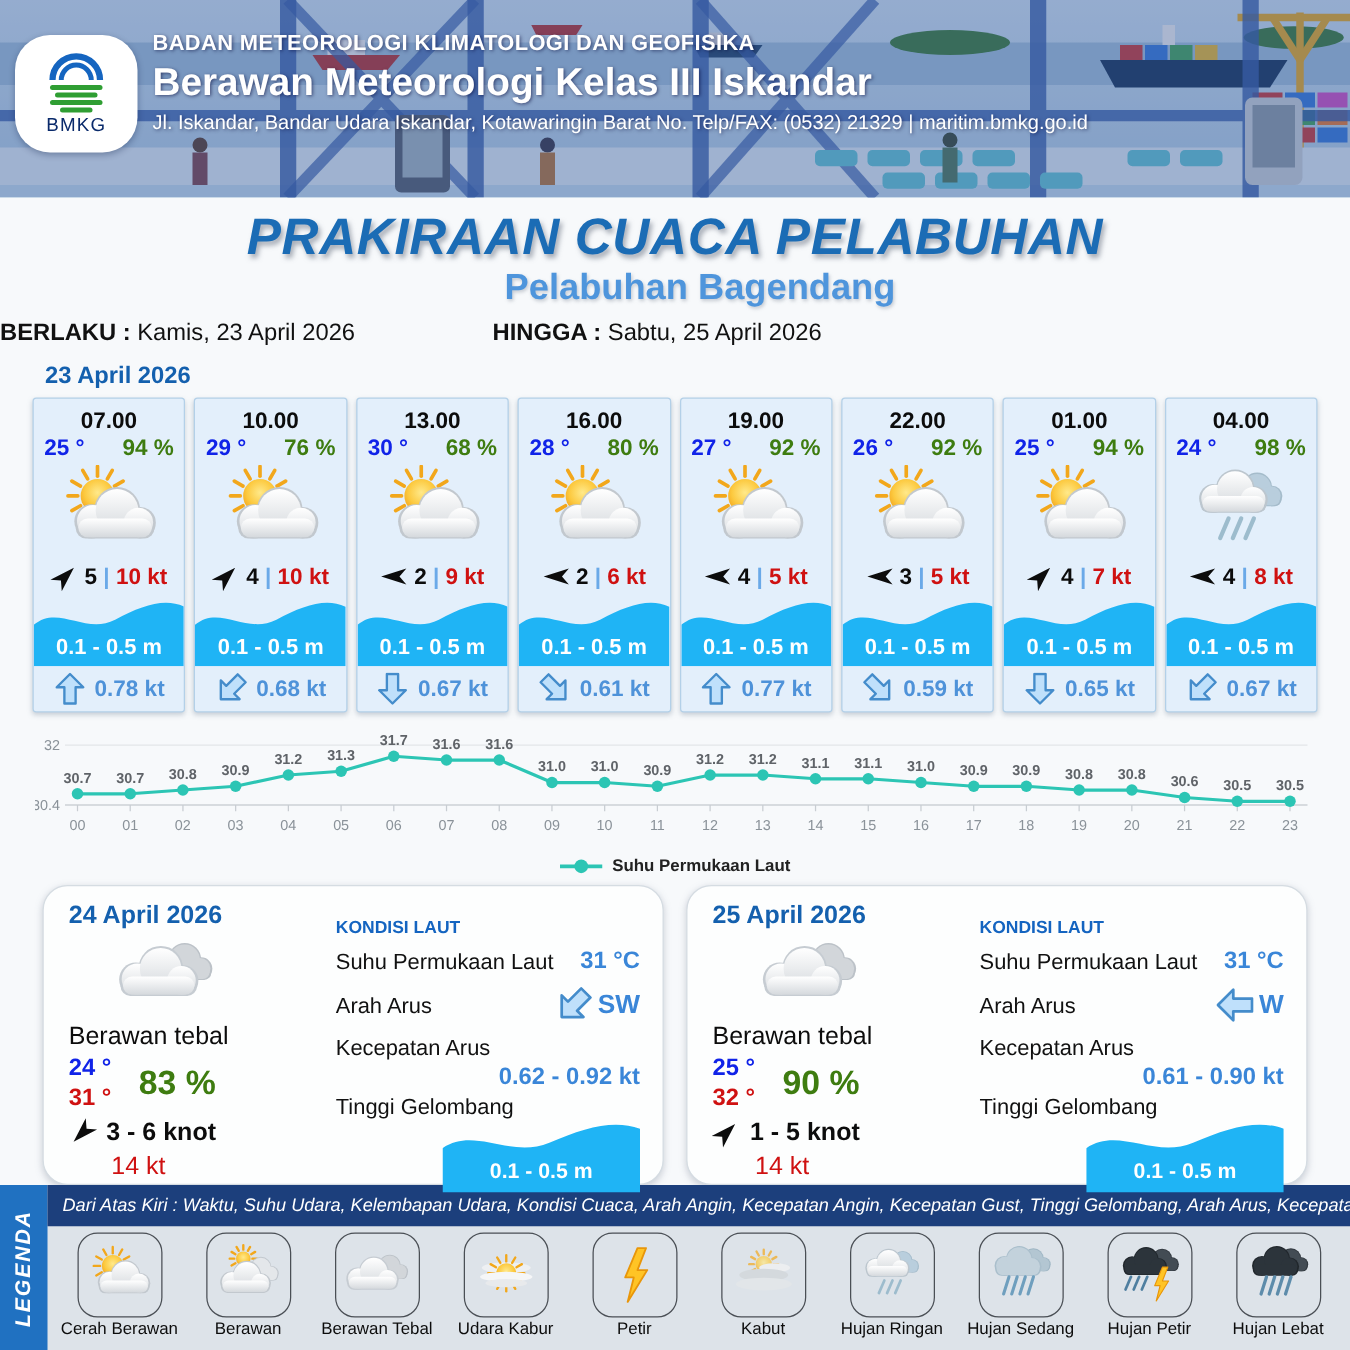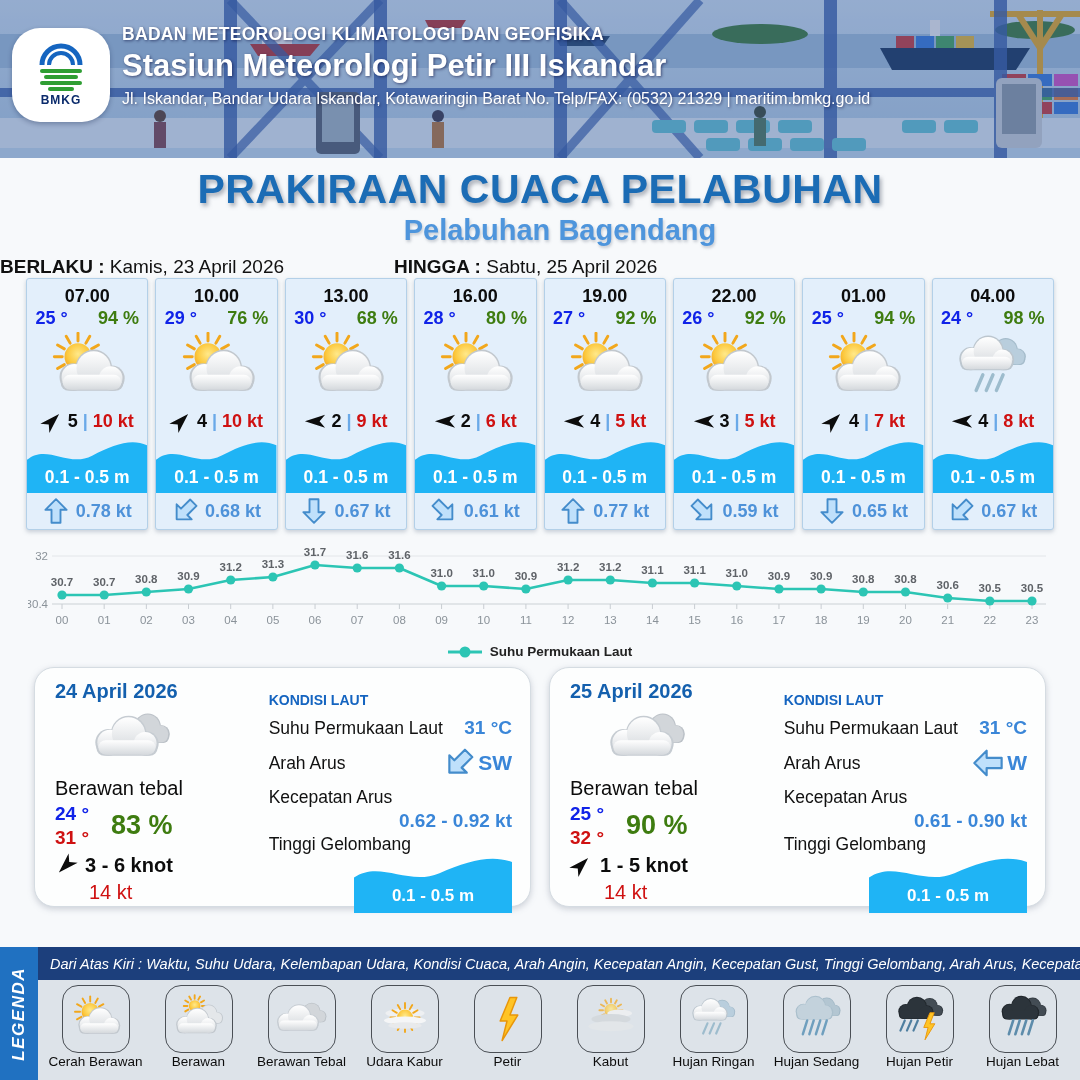--- a/index.html
+++ b/index.html
@@ -4,30 +4,30 @@
 <style>
   html,body{margin:0;padding:0;}
   body{width:1080px;height:1080px;overflow:hidden;background:#f7f9fb;font-family:"Liberation Sans",sans-serif;}
   .page{width:1080px;height:1080px;display:flex;flex-direction:column;overflow:hidden;}
 
   
   .hdr{position:relative;height:158px;flex:0 0 auto;overflow:hidden;}
   .hdr-bg{position:absolute;left:0;top:0;width:1080px;height:158px;display:block;}
   .logo-box{position:absolute;left:12px;top:28px;width:98px;height:94px;background:#fff;border-radius:28px;
     display:flex;flex-direction:column;align-items:center;justify-content:center;box-shadow:0 2px 5px rgba(0,20,60,.3);}
-  .logo-text{font-size:12px;font-weight:bold;color:#0a2a6b;letter-spacing:1px;margin-top:-2px;}
+  .logo-text{font-size:15px;font-weight:normal;color:#0a2a6b;letter-spacing:1px;margin-top:-2px;}
   .hdr-text{position:absolute;left:122px;top:24px;color:#fff;text-shadow:1px 1px 3px rgba(0,0,50,.55);}
   .agency{font-size:17.5px;font-weight:bold;letter-spacing:.3px;}
   .station{font-size:31px;font-weight:bold;margin-top:3px;}
   .address{font-size:16px;margin-top:6px;}
 
   
   .titleblock{text-align:center;padding-top:8px;flex:0 0 auto;}
   .main-title{margin:0;font-size:41px;font-weight:bold;color:#1b6cb5;letter-spacing:.5px;
-    text-shadow:2px 3px 4px rgba(100,110,125,.55);}
+    text-shadow:2px 3px 4px rgba(100,110,125,.55);font-style:italic;}
   .subtitle{margin:1px 0 0;font-size:29px;font-weight:bold;color:#4e95dc;text-shadow:1px 2px 3px rgba(120,130,145,.4);padding-left:40px;}
   .validity{display:flex;gap:110px;margin-top:9px;font-size:19px;color:#111;}
   .vlabel{font-weight:bold;}
 
   
   .forecast{padding:0 26px;flex:0 0 auto;}
   .forecast-date{color:#1460ae;font-weight:bold;font-size:19px;margin:12px 0 6px 10px;}
   .cards{display:flex;gap:7px;}
   .card{flex:1;height:250px;background:#e3effb;border:1px solid #b3d0e8;border-radius:3px;
     box-shadow:0 2px 4px rgba(110,125,145,.35);position:relative;overflow:hidden;
@@ -207,41 +207,42 @@
           <rect x="14" y="32" width="34" height="4" rx="2"></rect>
           <rect x="10" y="38" width="42" height="4" rx="2"></rect>
           <rect x="18" y="44" width="26" height="4" rx="2"></rect>
         </g>
       </svg>
       <div class="logo-text">BMKG</div>
     </div>
 
     <div class="hdr-text">
       <div class="agency">BADAN METEOROLOGI KLIMATOLOGI DAN GEOFISIKA</div>
-      <div class="station">Stasiun Meteorologi Petir III Iskandar</div>
+      <div class="station">Berawan Meteorologi Kelas III Iskandar</div>
       <div class="address">Jl. Iskandar, Bandar Udara Iskandar, Kotawaringin Barat No. Telp/FAX: (0532) 21329 | maritim.bmkg.go.id</div>
     </div>
   </header>
 
   <section class="titleblock">
     <h1 class="main-title">PRAKIRAAN CUACA PELABUHAN</h1>
     <h2 class="subtitle">Pelabuhan Bagendang</h2>
     <div class="validity">
       <div>
         <span class="vlabel">BERLAKU :</span>
         <span>Kamis, 23 April 2026</span>
       </div>
       <div>
         <span class="vlabel">HINGGA :</span>
         <span>Sabtu, 25 April 2026</span>
       </div>
     </div>
   </section>
 
   <section class="forecast">
+    <div class="forecast-date">23 April 2026</div>
     <div class="cards" id="cards">
         <div class="card">
     <div class="card-time">07.00</div>
     <div class="card-temp-row">
       <span class="temp">25 °</span>
       <span class="hum">94 %</span>
     </div>
     <div class="card-icon"><svg width="90" height="72" viewBox="0 0 80 64">
               <g>
                 <line x1="46.0" y1="22.0" x2="53.0" y2="22.0" stroke="#f2a71b" stroke-width="2.6" stroke-linecap="round"></line>

